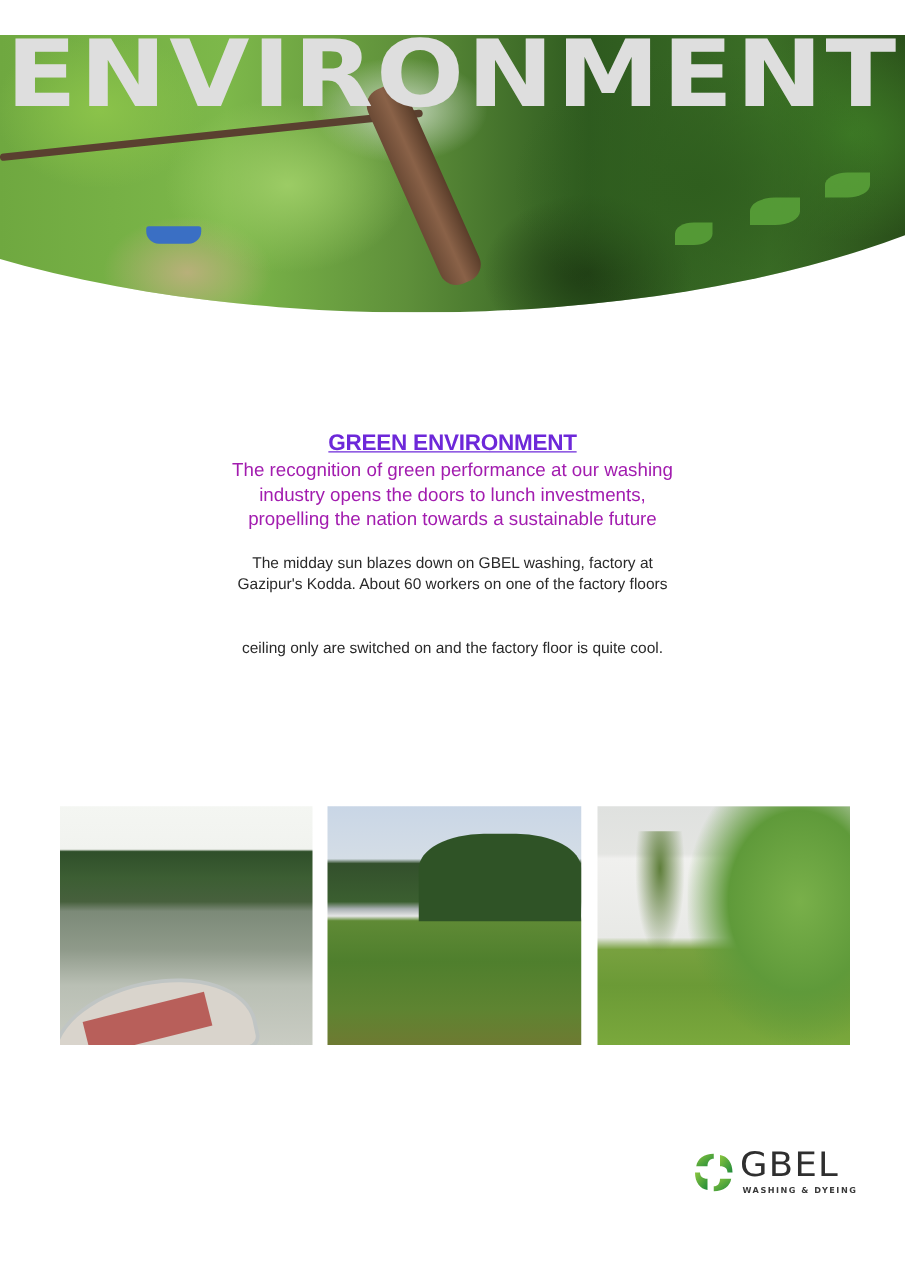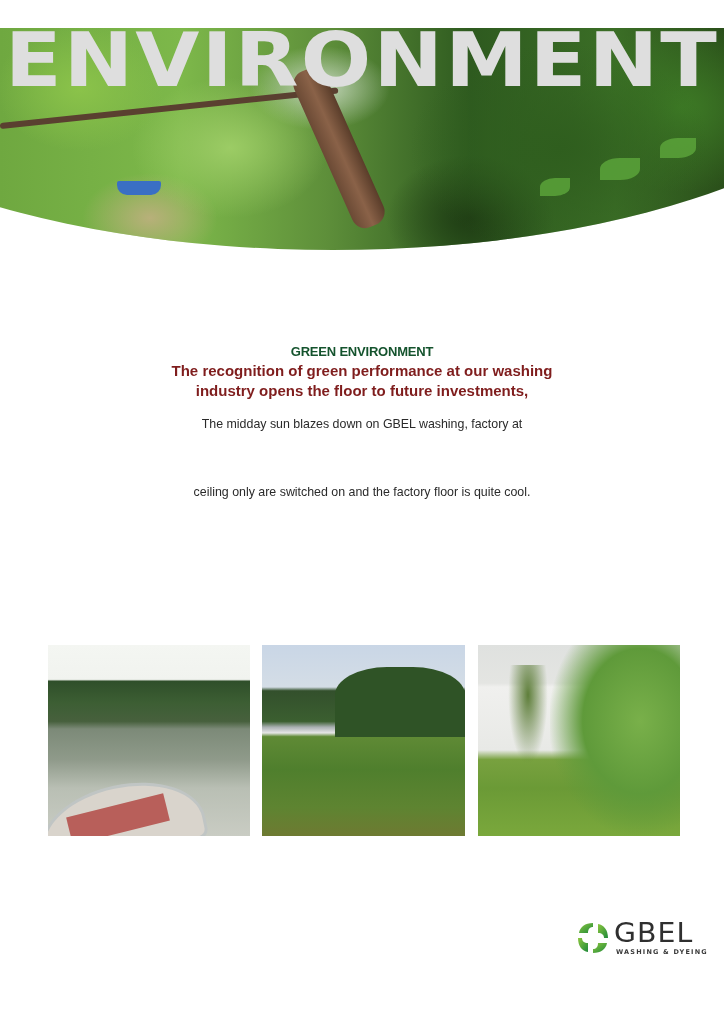--- a/index.html
+++ b/index.html
@@ -25,43 +25,43 @@
     transform:rotate(-6deg); transform-origin:left; border-radius:3px; }
   .banner .boat { position:absolute; left:117px; top:153px; width:44px; height:14px; background:#3a6fc4;
     border-radius:2px 2px 10px 10px; }
   .banner .leaf { position:absolute; background:#5aa33a; border-radius:50% 0 50% 0; opacity:.85; }
   .banner-title { position:absolute; left:0; top:27px; width:724px; text-align:center;
     font-family:"DejaVu Sans", sans-serif; font-weight:bold; font-size:74px; line-height:66px;
     letter-spacing:2px; color:#dedede; transform:scaleX(1.12); transform-origin:center; }
 
   
   .article { position:absolute; left:140px; top:344px; width:444px; text-align:center; }
-  .heading { font-family:"Liberation Sans", sans-serif; font-weight:bold; font-size:13px; color:#14532d; margin:0; letter-spacing:-0.2px; }
-  .subheading { font-family:"Liberation Sans", sans-serif; font-weight:bold; font-size:15px; line-height:19.5px; color:#7f1d1d; margin:2px 0 0 0; }
+  .heading { font-family:"Liberation Sans", sans-serif; font-weight:bold; font-size:18px; color:#6d28d9; margin:0; letter-spacing:-0.2px;text-decoration:underline; }
+  .subheading { font-family:"Liberation Sans", sans-serif; font-weight:normal; font-size:15px; line-height:19.5px; color:#a21caf; margin:2px 0 0 0; }
   .body { font-family:"Liberation Sans", sans-serif; font-size:12.4px; line-height:17px; color:#2a2a2a; margin:16px 0 0 0; }
 
   
   .photo { position:absolute; top:645px; height:191px; overflow:hidden; }
   .photo.p1 { left:48px; width:202px;
     background: linear-gradient(180deg, #f4f6f2 0%, #f1f3ef 18%, #2f4f2a 19%, #3c5e33 30%, #47603d 40%, #7c8a78 44%, #8f9a8a 60%, #b9bfb4 75%, #c9ccc3 100%); }
   .photo.p1 .boat { position:absolute; left:-10px; top:140px; width:160px; height:64px; background:#d9d4cc;
     border:3px solid #c0c5c4; border-radius:50% 50% 10px 10px / 70% 70% 10px 10px; transform:rotate(-12deg); }
   .photo.p1 .boat-seat { position:absolute; left:20px; top:160px; width:100px; height:28px; background:#b85f5a; transform:rotate(-14deg); }
   .photo.p2 { left:262px; width:203px;
     background: linear-gradient(180deg, #c9d6e6 0%, #d4dde6 22%, #33502c 24%, #3b5f30 40%, #a9b0b2 43%, #e6e6e6 46%, #5f8a35 48%, #4f7f2d 65%, #5e8431 85%, #6e7a32 100%); }
   .photo.p2 .trees { position:absolute; right:0; top:22px; width:130px; height:70px; background:#2f5326; border-radius:40% 40% 0 0; }
   .photo.p3 { left:478px; width:202px;
     background: linear-gradient(180deg, #dfe1df 0%, #e4e5e2 20%, #f0f0ee 22%, #e8e9e6 55%, #78a13f 60%, #6b9a36 75%, #7aa83c 100%); }
   .photo.p3 .leafbig { position:absolute; right:-20px; top:0; width:150px; height:190px;
     background:radial-gradient(ellipse at 60% 40%, #79b04a 0%, #5f9a3a 45%, rgba(95,154,58,0) 72%); }
   .photo.p3 .palm { position:absolute; left:30px; top:20px; width:40px; height:100px;
     background:radial-gradient(ellipse at 50% 30%, #5e7e3a 0%, rgba(94,126,58,0) 70%); }
 
   
-  .logo { position:absolute; left:576px; top:920px; width:125px; height:40px; }
+  .logo { position:absolute; left:554px; top:920px; width:125px; height:40px; }
   .logo-mark { position:absolute; left:0; top:1px; width:34px; height:34px; }
   .logo-name { position:absolute; left:38px; top:-3px; font-family:"DejaVu Sans", sans-serif; font-size:27px; font-weight:normal;
     color:#2f2f2f; letter-spacing:1px; transform:scaleX(1.05); transform-origin:left; line-height:32px; }
   .logo-tag { position:absolute; left:40px; top:28px; font-family:"DejaVu Sans", sans-serif; font-size:6.5px; font-weight:bold;
     color:#3a3a3a; letter-spacing:1.2px; white-space:nowrap; }
 </style>
 </head>
 <body>
 
 <div class="banner">
@@ -72,25 +72,26 @@
   <div class="leaf" style="left:600px;top:130px;width:40px;height:22px;"></div>
   <div class="leaf" style="left:540px;top:150px;width:30px;height:18px;"></div>
   <div class="leaf" style="left:660px;top:110px;width:36px;height:20px;"></div>
 </div>
 <div class="banner-title">ENVIRONMENT</div>
 
 <div class="article">
   <h1 class="heading">GREEN ENVIRONMENT</h1>
   <p class="subheading">
     <span>The recognition of green performance at our washing</span><br>
-    <span>industry opens the floor to future investments,</span><br>
+    <span>industry opens the doors to lunch investments,</span><br>
+    <span>propelling the nation towards a sustainable future</span>
   </p>
   <p class="body">
     <span>The midday sun blazes down on GBEL washing, factory at</span><br>
-    <br>
+    <span>Gazipur's Kodda. About 60 workers on one of the factory floors</span><br>
     <br>
     <br>
     <span>ceiling only are switched on and the factory floor is quite cool.</span>
   </p>
 </div>
 
 <div class="photo p1">
   <div class="boat"></div>
   <div class="boat-seat"></div>
 </div>

